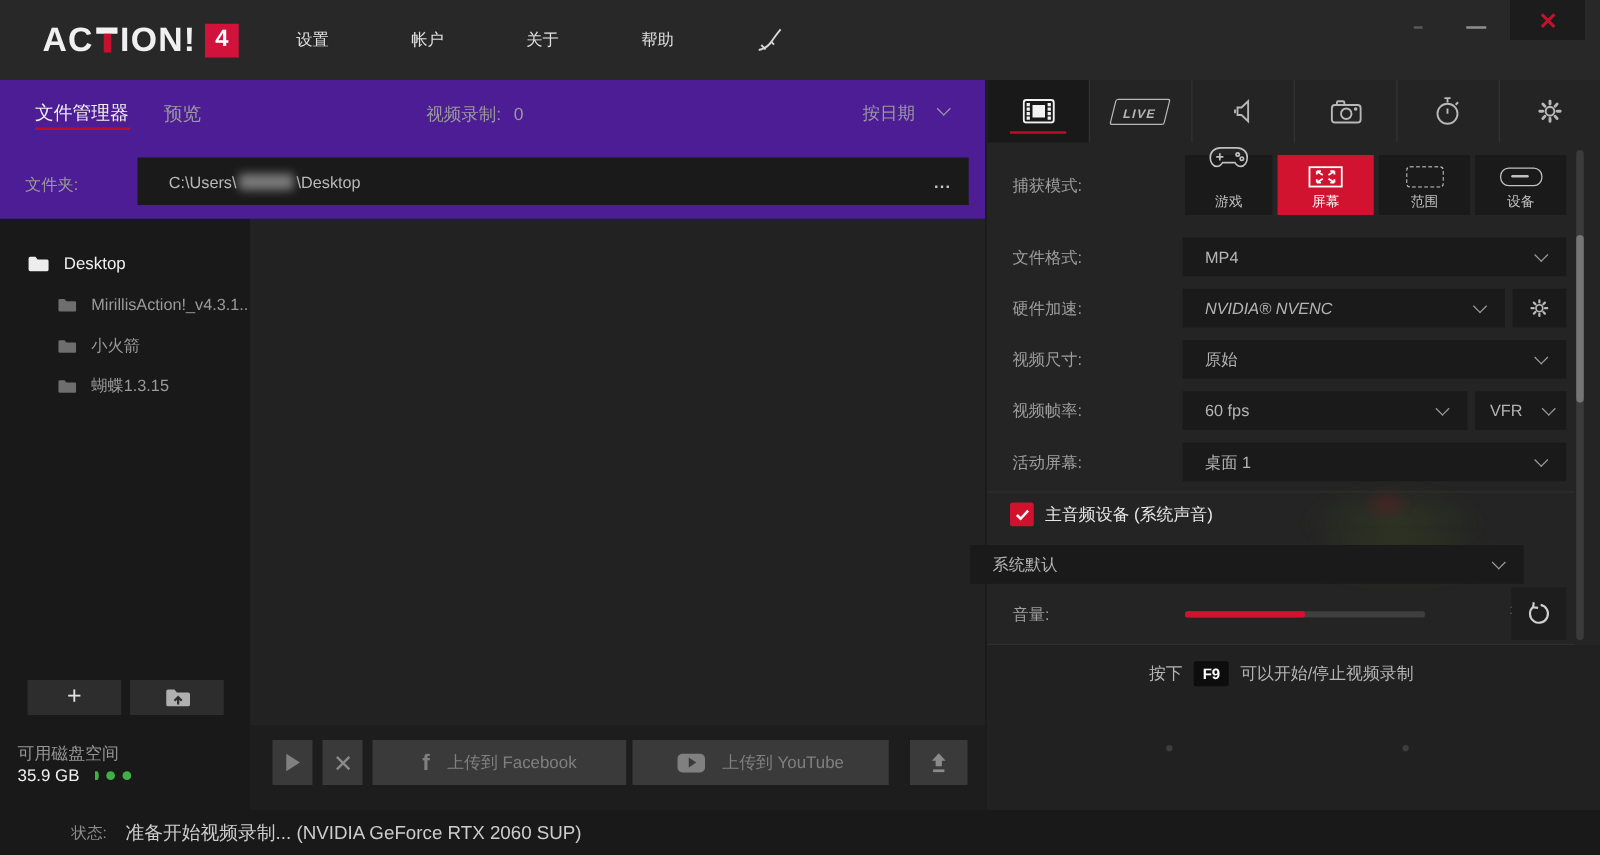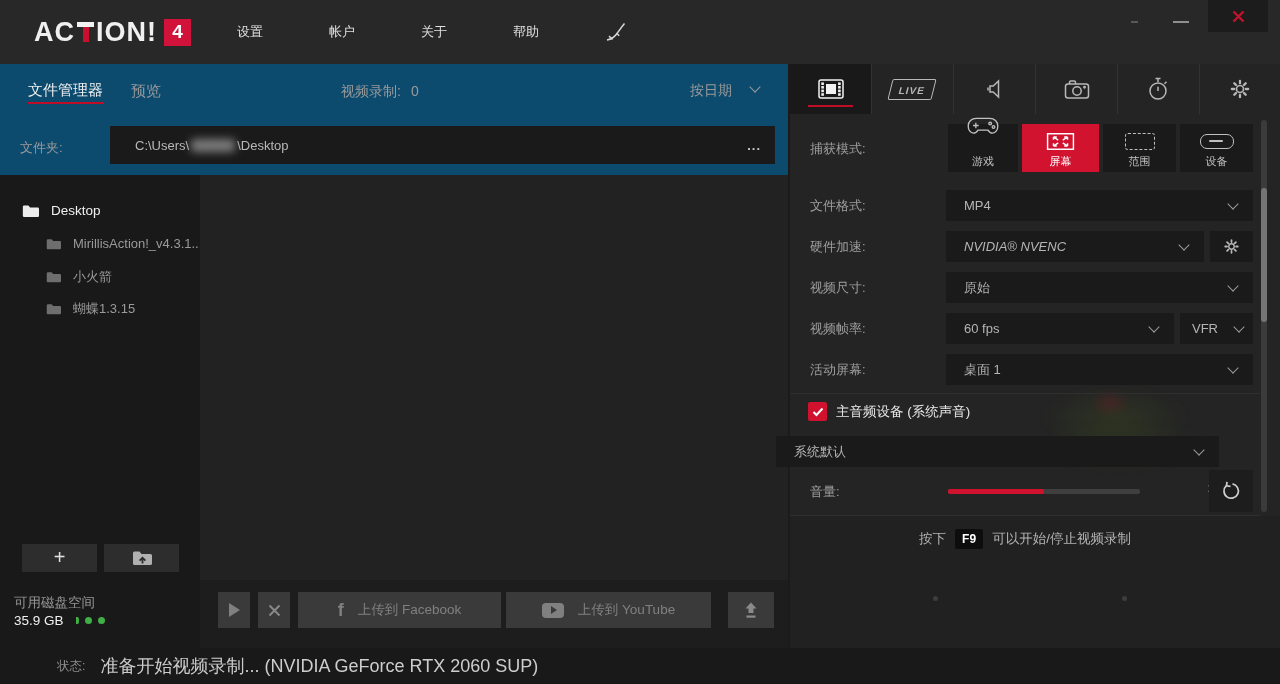--- a/index.html
+++ b/index.html
@@ -1,17 +1,17 @@
 <!DOCTYPE html>
 <html><head>
 <meta charset="utf-8">
 <style>
   html,body{margin:0;padding:0;background:#0d0d0d;}
   body{font-family:"Liberation Sans","DejaVu Sans",sans-serif;-webkit-font-smoothing:antialiased;}
-  #app{position:relative;width:1280px;height:684px;background:#0c4a6e;overflow:hidden;color:#ddd;font-size:13px;}
+  #app{position:relative;width:1280px;height:684px;background:#4c1d95;overflow:hidden;color:#ddd;font-size:13px;}
   .abs{position:absolute;}
   .flexc{display:flex;align-items:center;}
   .lbl{color:#9a9a9a;}
   .white{color:#f0f0f0;}
   .chev{display:inline-block;width:7px;height:7px;border-right:1.6px solid #9a9a9a;border-bottom:1.6px solid #9a9a9a;transform:rotate(45deg);margin-top:-4px;}
   .dd{position:absolute;background:#1a1a1a;display:flex;align-items:center;justify-content:space-between;cursor:pointer;}
   .dd .val{margin-left:18px;color:#b5b5b5;white-space:nowrap;}
   .dd .chev{margin-right:16px;}
   .setlabel{position:absolute;left:810px;height:31px;display:flex;align-items:center;color:#9e9e9e;font-size:13px;}
   .tabcell{position:absolute;top:64px;height:50px;display:flex;align-items:center;justify-content:center;border-right:1px solid #323232;cursor:pointer;}
@@ -364,16 +364,16 @@
   <div class="dot" style="left:933px;top:596px;"></div>
   <div class="dot" style="left:1122px;top:596px;"></div>
 
 
   <div class="abs" style="left:1261px;top:120px;width:6px;height:392px;background:#3b3b3b;border-radius:3px;">
     <div style="position:absolute;left:0;top:68px;width:6px;height:134px;background:#757575;border-radius:3px;cursor:pointer;"></div>
   </div>
 
   <div class="abs flexc" style="left:0;top:648px;width:1280px;height:36px;background:#191919;padding-left:39px;">
     <span style="margin-left:18px;color:#8c8c8c;font-size:12.5px;">状态:</span>
-    <span style="margin-left:15px;color:#cdcdcd;font-size:18px;">准备开始视频录制... (NVIDIA GeForce RTX 2060 SUP)</span>
+    <span style="margin-left:15px;color:#cdcdcd;font-size:15px;">准备开始视频录制... (NVIDIA GeForce RTX 2060 SUP)</span>
   </div>
 
 </div>
 
 </body></html>

